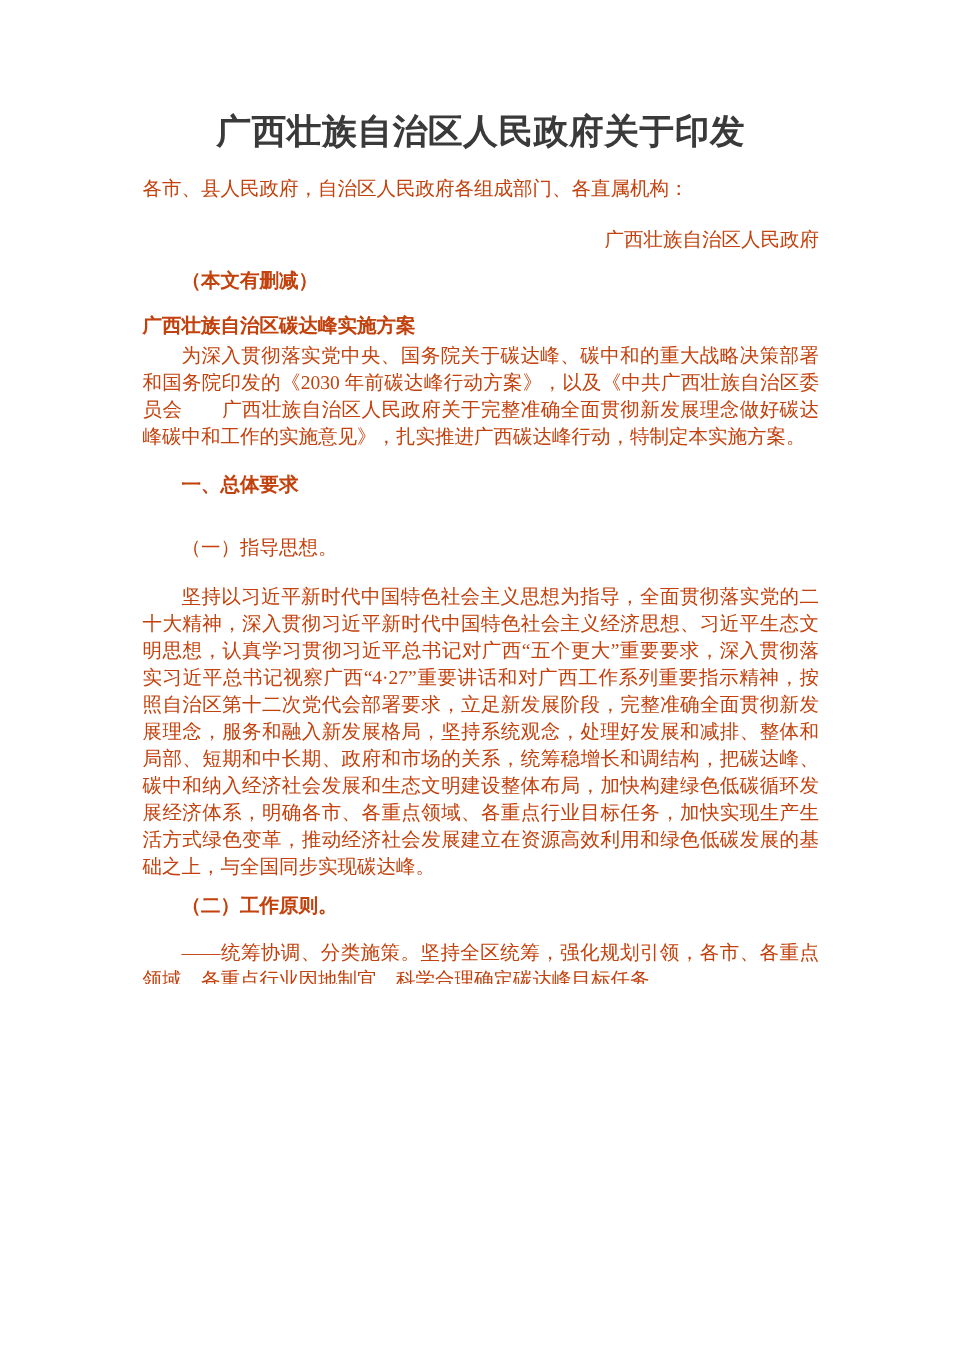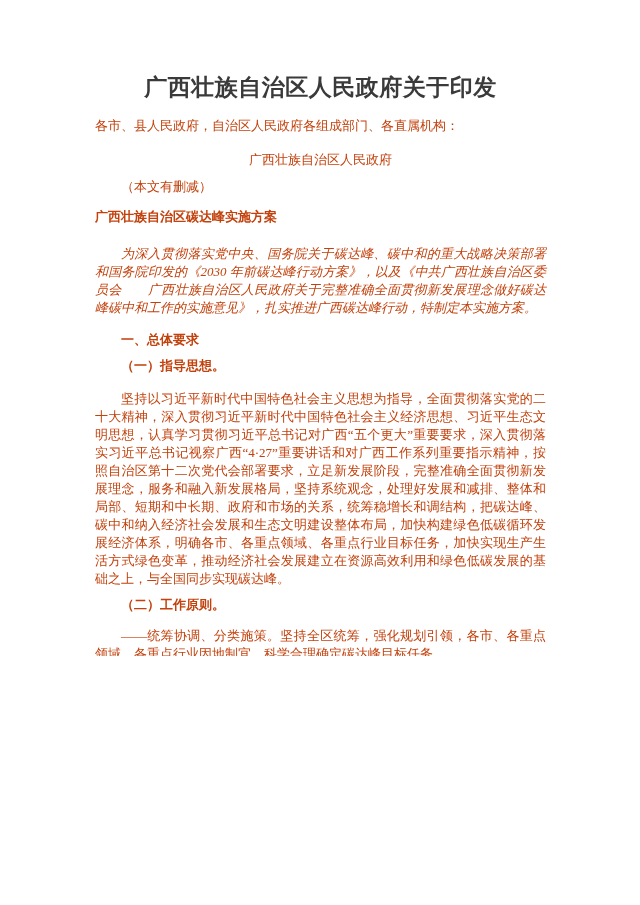--- a/index.html
+++ b/index.html
@@ -31,27 +31,27 @@
   p {
     font-size: 13px;
     line-height: 18px;
     text-align: justify;
     text-justify: inter-character;
     color: #c2410c;
   }
   .indent { text-indent: 2em; }
   .salutation   { margin-top: 14px; }
   .forward      { margin-top: 14px; }
-  .sig          { margin-top: 16px; text-align: center; }
+  .sig          { margin-top: 16px; text-align: right; }
   .date         { margin-top: 16px; text-align: right; padding-right: 5px; }
-  .abridged     { margin-top: 9px; }
+  .abridged     { margin-top: 9px; font-weight: bold; }
   .plan-title   { margin-top: 12px; text-align: left; font-weight: bold; }
-  .preamble     { margin-top: 19px; font-style: italic; }
+  .preamble     { margin-top: 2px; }
   .heading-1    { margin-top: 14px; font-weight: bold; }
-  .heading-2    { margin-top: 8px; font-weight: bold; }
+  .heading-2    { margin-top: 24px; font-weight: normal; }
   .body-long    { margin-top: 15px; }
   .heading-2b   { margin-top: 8px;  font-weight: bold; }
   .body-last    { margin-top: 13px; }
 </style>
 </head>
 <body>
 
 <div class="page">
 
   <h1 class="doc-title">

